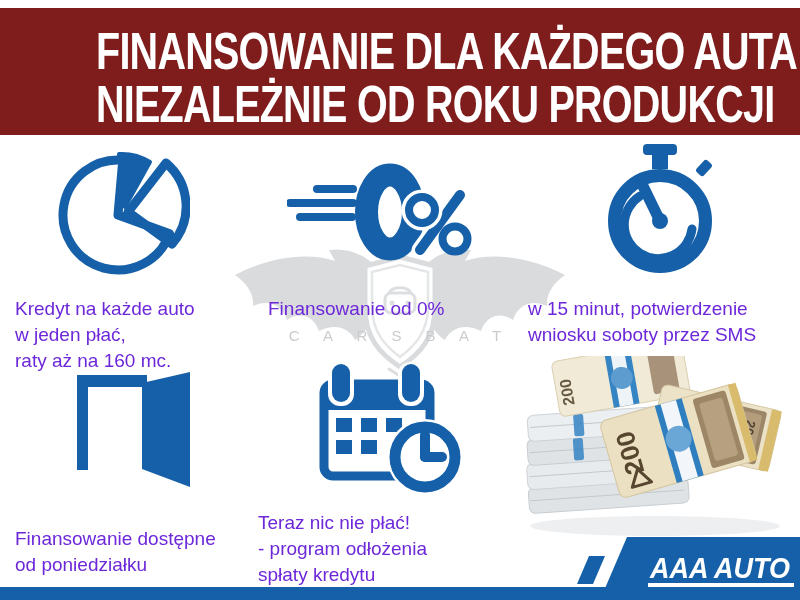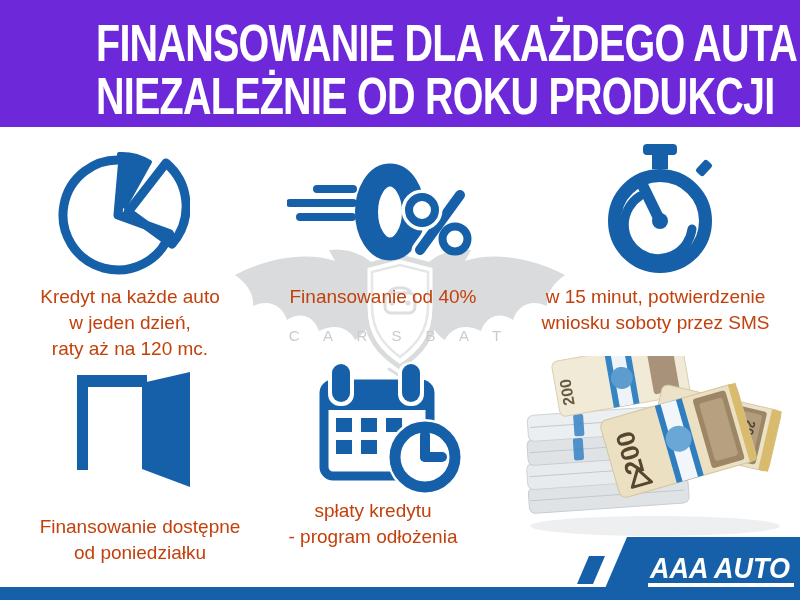--- a/index.html
+++ b/index.html
@@ -2,38 +2,38 @@
 <html><head>
 <meta charset="utf-8">
 <style>
   html,body{margin:0;padding:0;background:#777;}
   #stage{
     position:relative;width:800px;height:600px;background:#ffffff;
     overflow:hidden;font-family:"Liberation Sans",sans-serif;
   }
   
   .header{
-    position:absolute;left:0;top:0;width:800px;height:127px;
-    background:#6d28d9;color:#fff;z-index:3;
+    position:absolute;left:0;top:8px;width:800px;height:127px;
+    background:#7f1d1d;color:#fff;z-index:3;
   }
   .header .hline{
     position:absolute;left:0;width:800px;text-align:center;
     font-weight:bold;font-size:52px;letter-spacing:-1px;white-space:nowrap;
     transform:scaleX(0.76);transform-origin:50% 50%;
   }
   .header .h1{top:13px;}
   .header .h2{top:66px;}
   
   .watermark{position:absolute;left:225px;top:245px;width:350px;height:132px;z-index:1;}
   
   .icon{position:absolute;z-index:2;}
   
   .caption{
-    position:absolute;z-index:2;text-align:center;color:#c2410c;
-    font-size:19px;line-height:26px;
+    position:absolute;z-index:2;text-align:left;color:#6d28d9;
+    font-size:19px;line-height:26px;margin-top:12px;
   }
   .caption span{display:block;}
   
   .bottom-strip{position:absolute;left:0;top:587px;width:800px;height:13px;background:#1560a8;z-index:3;}
   .logo-svg{position:absolute;left:568px;top:530px;z-index:4;}
   .money{position:absolute;left:515px;top:356px;z-index:2;}
 </style>
 </head>
 <body>
 
@@ -91,25 +91,25 @@
     <rect x="59" y="9" width="16" height="18" fill="#1560a8"></rect>
     <rect x="106" y="18" width="10" height="16" rx="3" fill="#1560a8" transform="rotate(42 111 26)"></rect>
     <circle cx="67" cy="79" r="45.5" fill="none" stroke="#1560a8" stroke-width="13"></circle>
     <path d="M47,54 A34,34 0 1 0 99,87" fill="none" stroke="#1560a8" stroke-width="9" stroke-linecap="round"></path>
     <line x1="67" y1="79" x2="49" y2="42" stroke="#1560a8" stroke-width="11" stroke-linecap="round"></line>
     <circle cx="67" cy="79" r="8" fill="#1560a8"></circle>
   </svg>
 
   <div class="caption" style="left:15px;top:284px;width:230px">
     <span>Kredyt na każde auto</span>
-    <span>w jeden dzień,</span>
-    <span>raty aż na 120 mc.</span>
+    <span>w jeden płać,</span>
+    <span>raty aż na 160 mc.</span>
   </div>
   <div class="caption" style="left:268px;top:284px;width:230px">
-    <span>Finansowanie od 40%</span>
+    <span>Finansowanie od 0%</span>
   </div>
   <div class="caption" style="left:528px;top:284px;width:255px">
     <span>w 15 minut, potwierdzenie</span>
     <span>wniosku soboty przez SMS</span>
   </div>
 
   <svg class="icon" style="left:76px;top:372px" width="118" height="118" viewBox="0 0 118 118">
     <rect x="1" y="3" width="11" height="95" fill="#1560a8"></rect>
     <rect x="1" y="3" width="70" height="12" fill="#1560a8"></rect>
     <polygon points="66,11 114,0 114,115 66,97" fill="#1560a8"></polygon>
@@ -189,22 +189,23 @@
       <rect x="101" y="10" width="24" height="60" rx="3" fill="#b7a080"></rect>
       <rect x="134" y="0" width="8" height="80" fill="#d9bb6e"></rect>
     </g>
   </svg>
 
   <div class="caption" style="left:15px;top:514px;width:250px">
     <span>Finansowanie dostępne</span>
     <span>od poniedziałku</span>
   </div>
   <div class="caption" style="left:258px;top:498px;width:230px">
+    <span>Teraz nic nie płać!</span>
+    <span>- program odłożenia</span>
     <span>spłaty kredytu</span>
-    <span>- program odłożenia</span>
   </div>
 
   <div class="bottom-strip"></div>
 
   <svg class="logo-svg" width="232" height="70" viewBox="0 0 232 70">
     <polygon points="59,7 232,7 232,70 32,70" fill="#1560a8"></polygon>
     <polygon points="21,26 37,26 25,54 9,54" fill="#1560a8"></polygon>
     <text x="82" y="48" font-size="29" font-weight="bold" font-style="italic" fill="#ffffff" letter-spacing="0" textLength="140" lengthAdjust="spacingAndGlyphs">AAA AUTO</text>
     <rect x="80" y="53" width="146" height="4" fill="#ffffff"></rect>
   </svg>

